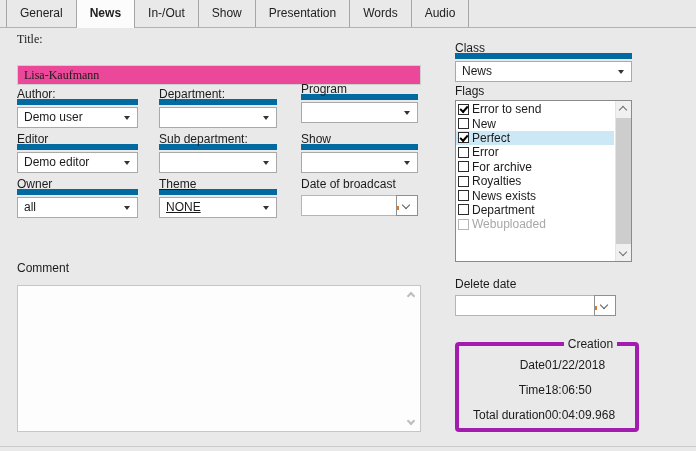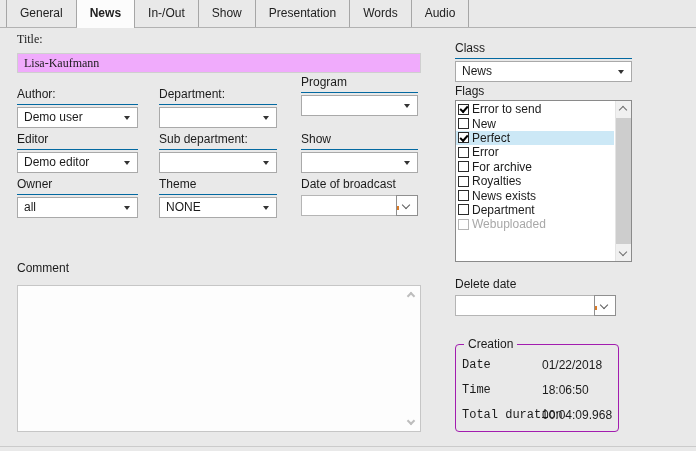--- a/index.html
+++ b/index.html
@@ -12,23 +12,23 @@
   
   #tabbar{position:absolute;left:0;top:0;width:696px;height:28px;display:flex;
     padding-left:6px;border-bottom:1px solid #b2b2b2;background:#e9e9e9;}
   .tab{height:27px;line-height:27px;padding:0 13px;border-right:1px solid #a6a6a6;
     color:#222;white-space:nowrap;cursor:default;}
   .tab:first-child{border-left:1px solid #a6a6a6;}
   .tab.active{background:#fcfcfc;font-weight:600;height:28px;position:relative;z-index:2;}
   
   .cell{position:absolute;}
   .flabel{height:15px;line-height:15px;color:#1b1b1b;white-space:nowrap;}
-  .flabel.rule{border-bottom:1px solid #0369a1;padding-bottom:2px;height:18px;}
-  .txtinput{display:block;width:100%;height:20px;margin-top:6px;border:1px solid #cfcfcf;
-    background:#f0abfc;padding:0 6px;font-family:inherit;font-size:12px;color:#1b1b1b;outline:none;}
+  .flabel.rule{border-bottom:6px solid #0369a1;padding-bottom:2px;height:18px;}
+  .txtinput{display:block;width:100%;height:20px;margin-top:18px;border:1px solid #cfcfcf;
+    background:#ec4899;padding:0 6px;font-family:inherit;font-size:12px;color:#1b1b1b;outline:none;}
   .combo{position:relative;margin-top:2px;height:21px;background:#fff;border:1px solid #a9a9a9;
     line-height:19px;padding:0 20px 0 6px;cursor:default;white-space:nowrap;overflow:hidden;}
   .combo .arrow{position:absolute;right:7px;top:8px;width:0;height:0;
     border-left:3.5px solid transparent;border-right:3.5px solid transparent;border-top:4.5px solid #333;}
   .datefield{position:relative;margin-top:3px;height:21px;background:#fff;border:1px solid #b5b5b5;}
   .datefield .dd{position:absolute;top:-1px;right:-1px;width:22px;height:21px;
     border:1px solid #8f8f8f;background:#fefefe;cursor:default;}
   .datefield .dd .tick{position:absolute;left:0;top:10px;width:2px;height:4px;}
   .chv{display:block;width:6px;height:6px;border-left:1.6px solid #5a5a5a;border-bottom:1.6px solid #5a5a5a;}
   .chv.down{transform:rotate(-45deg);}
@@ -51,24 +51,24 @@
   .flag-row.disabled .cb{border-color:#b5b5b5;}
   .cb.checked::after{content:"";position:absolute;left:1px;top:1.5px;width:6px;height:3px;
     border-left:2px solid #000;border-bottom:2px solid #000;transform:rotate(-48deg);}
   .vscroll{position:absolute;top:0;right:0;bottom:0;width:16px;background:#f0f0f0;border-left:1px solid #e4e4e4;}
   .vscroll .thumb{position:absolute;left:0;right:0;top:17px;bottom:17px;background:#cdcdcd;}
   .vscroll .chv{position:absolute;left:4px;border-color:#6d6d6d;}
   .vscroll .chv.up{top:6px;}
   .vscroll .chv.down{bottom:6px;}
   
   #creation{position:absolute;left:455px;top:337px;width:162px;height:95px;
-    border:1px solid #a21caf;border-radius:4px;margin:0;padding:1px 6px 0 6px;}
+    border:4px solid #a21caf;border-radius:4px;margin:0;padding:1px 20px 0 6px;text-align:right;}
   #creation legend{padding:0 4px;margin-left:2px;font-size:12px;}
   .creation-row{display:flex;align-items:center;height:25px;white-space:nowrap;}
-  .creation-row .cl{width:80px;flex:none;font-family:Liberation Mono, monospace;}
+  .creation-row .cl{width:80px;flex:none;}
   
   #bottom-divider{position:absolute;left:0;top:446px;width:696px;height:1px;background:#cbcbcb;}
 </style>
 </head>
 <body>
 
 <div id="dialog">
 
   <div id="tabbar">
       <div class="tab">General</div>
@@ -92,21 +92,21 @@
       <span class="arrow"></span>
     </div>
   </div>
   <div class="cell" style="left:159px;top:87px;width:118px;">
     <div class="flabel rule">Department:</div>
     <div class="combo">
       <span></span>
       <span class="arrow"></span>
     </div>
   </div>
-  <div class="cell" style="left:301px;top:75px;width:117px;">
+  <div class="cell" style="left:301px;top:82px;width:117px;">
     <div class="flabel rule">Program</div>
     <div class="combo">
       <span></span>
       <span class="arrow"></span>
     </div>
   </div>
 
   <div class="cell" style="left:17px;top:132px;width:121px;">
     <div class="flabel rule">Editor</div>
     <div class="combo">
@@ -129,21 +129,21 @@
     </div>
   </div>
 
   <div class="cell" style="left:17px;top:177px;width:121px;">
     <div class="flabel rule">Owner</div>
     <div class="combo">
       <span>all</span>
       <span class="arrow"></span>
     </div>
   </div>
-  <div class="cell" style="left:159px;top:177px;width:118px;">
+  <div class="cell" style="left:159px;top:177px;width:118px;text-decoration:underline;">
     <div class="flabel rule">Theme</div>
     <div class="combo">
       <span>NONE</span>
       <span class="arrow"></span>
     </div>
   </div>
   <div class="cell" style="left:301px;top:177px;width:117px;">
     <div class="flabel">Date of broadcast</div>
     <div class="datefield">
       <span></span>

